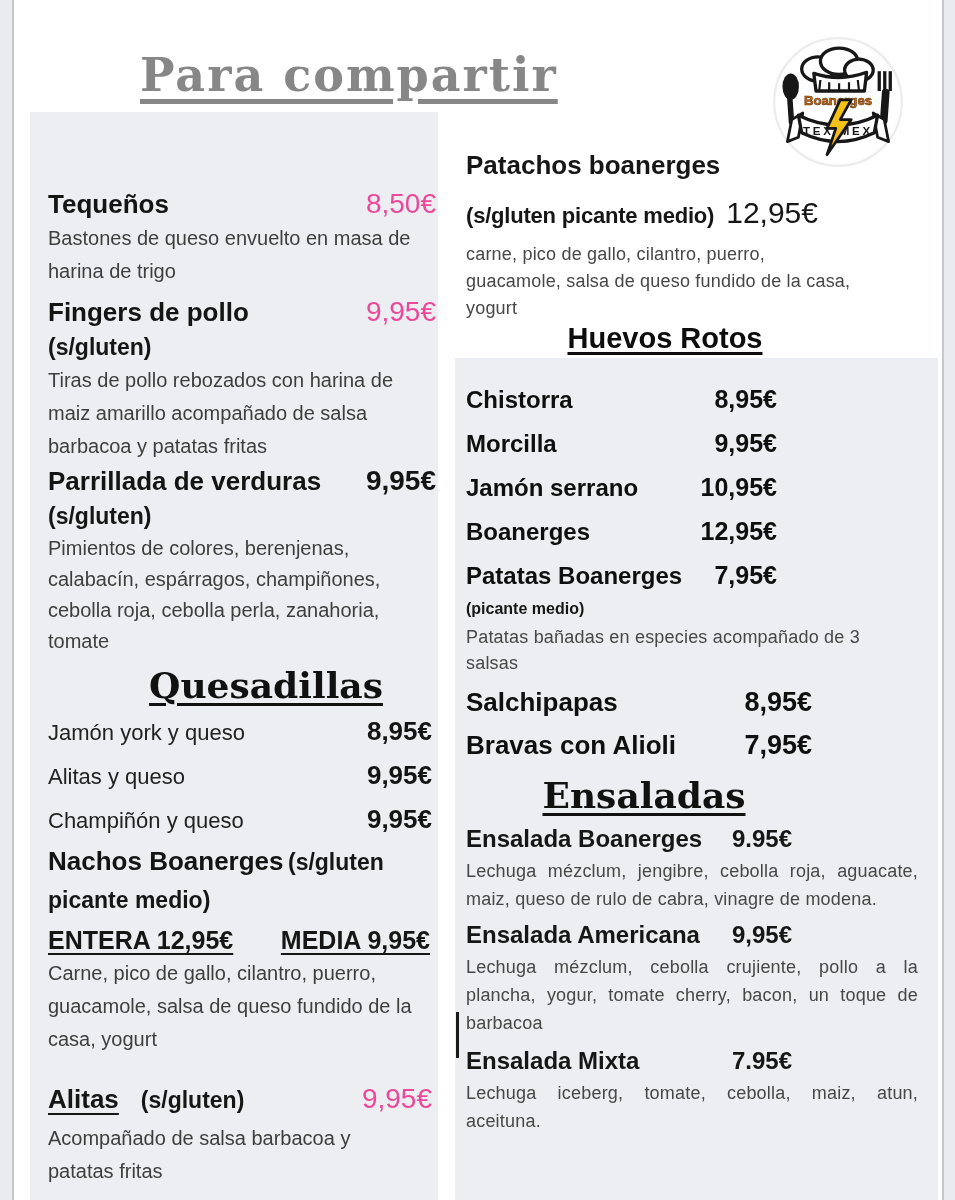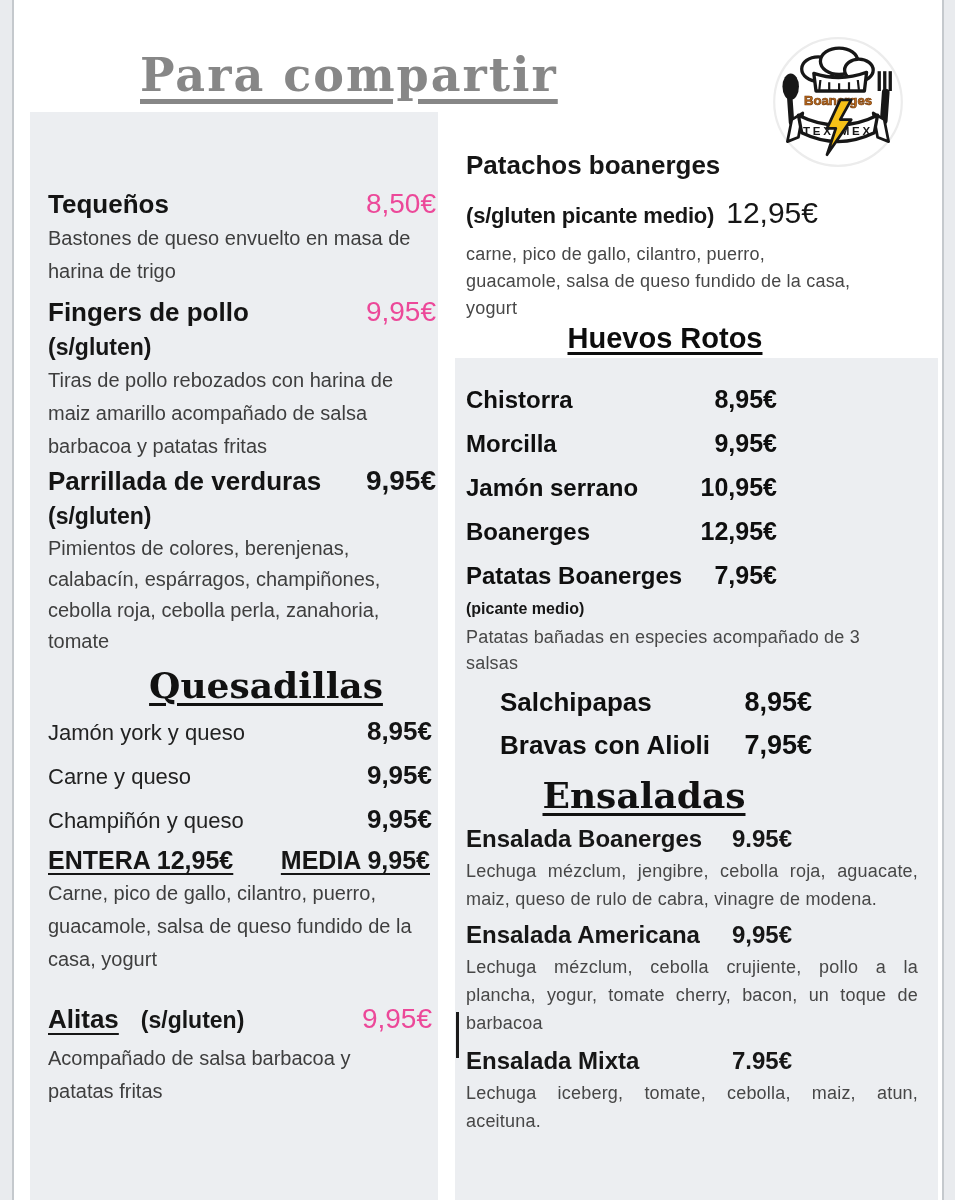--- a/index.html
+++ b/index.html
@@ -75,21 +75,21 @@
   .small-desc { font-size:18px; color:#474747; line-height:27px; letter-spacing:0.2px; }
   .patachos-desc { width:390px; margin-top:4px; }
 
   .sans-heading {
     font-size:29px; font-weight:700; color:#0d0d0d;
     text-decoration:underline; text-decoration-thickness:3px; text-underline-offset:4px;
     white-space:nowrap;
   }
 
   .h-row { line-height:36px; margin-top:7px; padding-right:145px; }
-  .h-row-wide { padding-right:110px;margin-left:34px; }
+  .h-row-wide { padding-right:110px; }
   .h-name { font-size:24px; font-weight:700; color:#0f0f0f; }
   .h-price { font-size:25px; font-weight:700; color:#0f0f0f; }
   .picante-note { font-size:16px; font-weight:700; line-height:30px; }
   .patatas-desc { width:440px; line-height:26px; }
 
   .ens-heading-wrap { margin:10px 100px 4px 0; text-align:center; }
   .ens-row { line-height:32px; margin-top:6px; padding-right:130px; }
   .ens-name { font-size:24px; font-weight:700; }
   .ens-price { font-size:24px; font-weight:700; }
   .ens-desc { width:452px; text-align:justify; margin-top:2px; line-height:28px; }
@@ -173,28 +173,32 @@
 
   <div class="quesadillas-heading-wrap">
     <span class="serif-heading">Quesadillas</span>
   </div>
 
   <div class="row q-row">
     <span class="q-name">Jamón york y queso</span>
     <span class="q-price">8,95€</span>
   </div>
   <div class="row q-row">
-    <span class="q-name">Carne y queso</span>
+    <span class="q-name">Alitas y queso</span>
     <span class="q-price">9,95€</span>
   </div>
   <div class="row q-row">
     <span class="q-name">Champiñón y queso</span>
     <span class="q-price">9,95€</span>
   </div>
 
+  <div class="nachos-title">
+    <span class="name-lg">Nachos Boanerges</span>
+    <span class="gluten">(s/gluten picante medio)</span>
+  </div>
   <div class="row entera-row">
     <span class="entera-label">ENTERA 12,95€</span>
     <span class="media-label">MEDIA 9,95€</span>
   </div>
   <div class="desc">Carne, pico de gallo, cilantro, puerro, guacamole, salsa de queso fundido de la casa, yogurt</div>
 
   <div class="alitas-row">
     <span class="alitas-name">Alitas</span>
     <span class="gluten alitas-note">(s/gluten)</span>
     <span class="price-lt alitas-price">9,95€</span>

